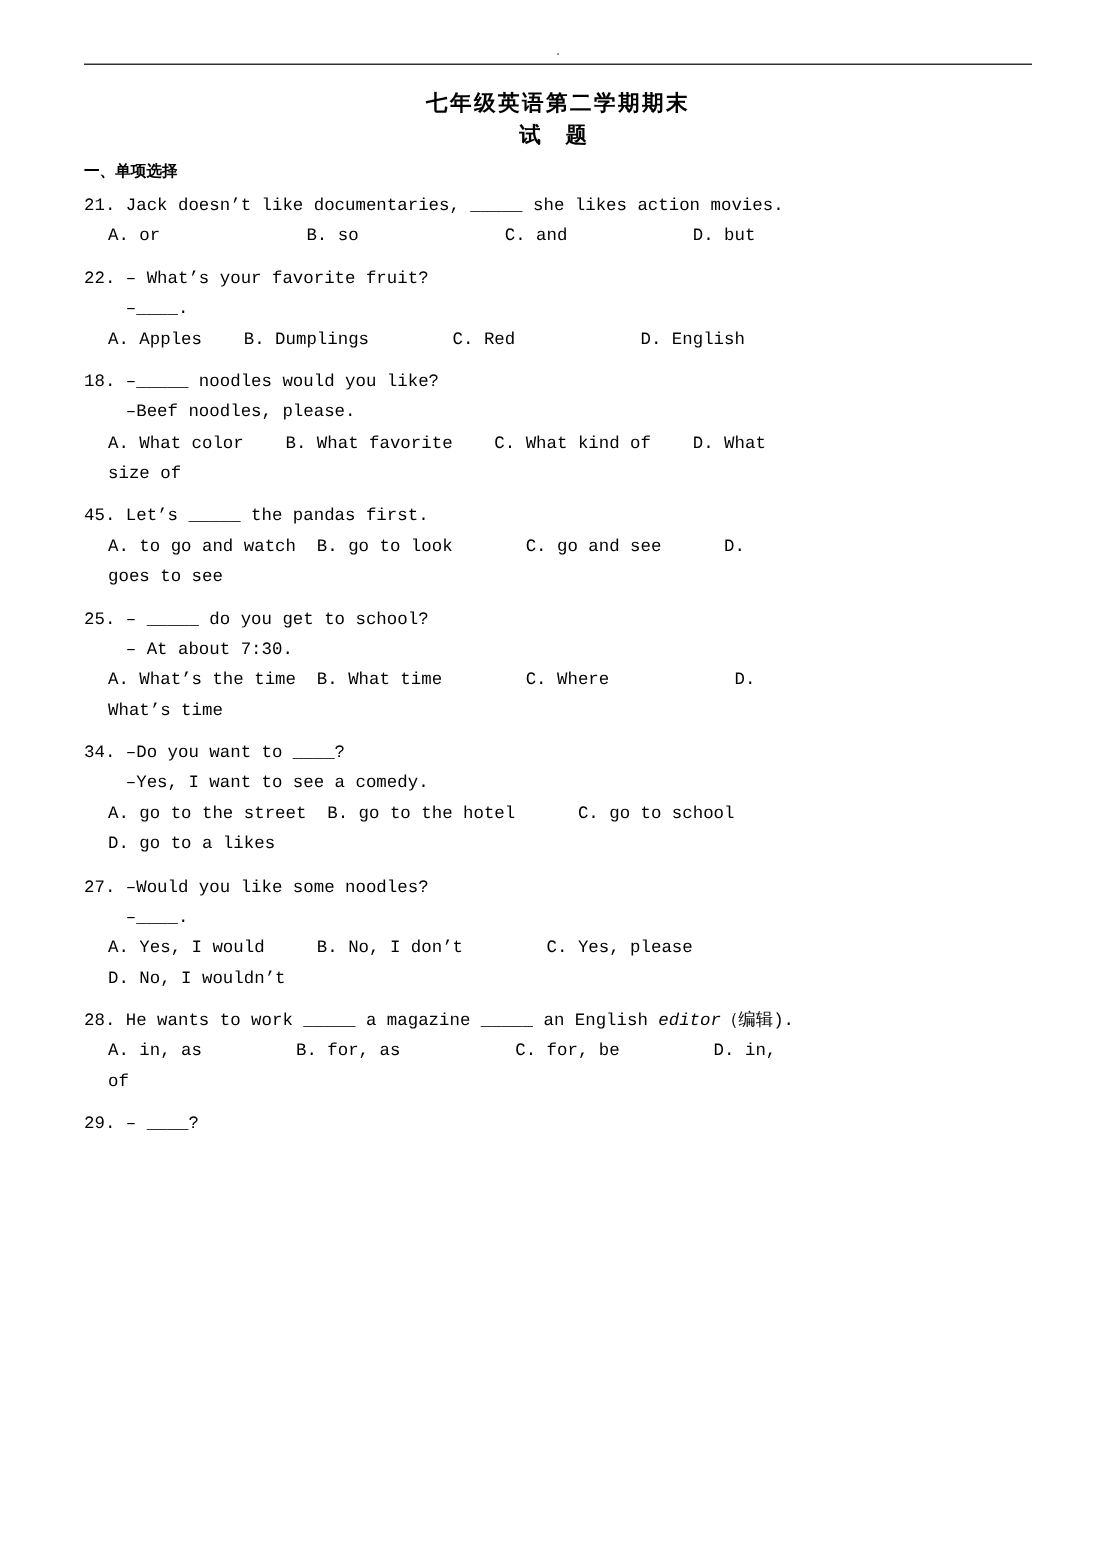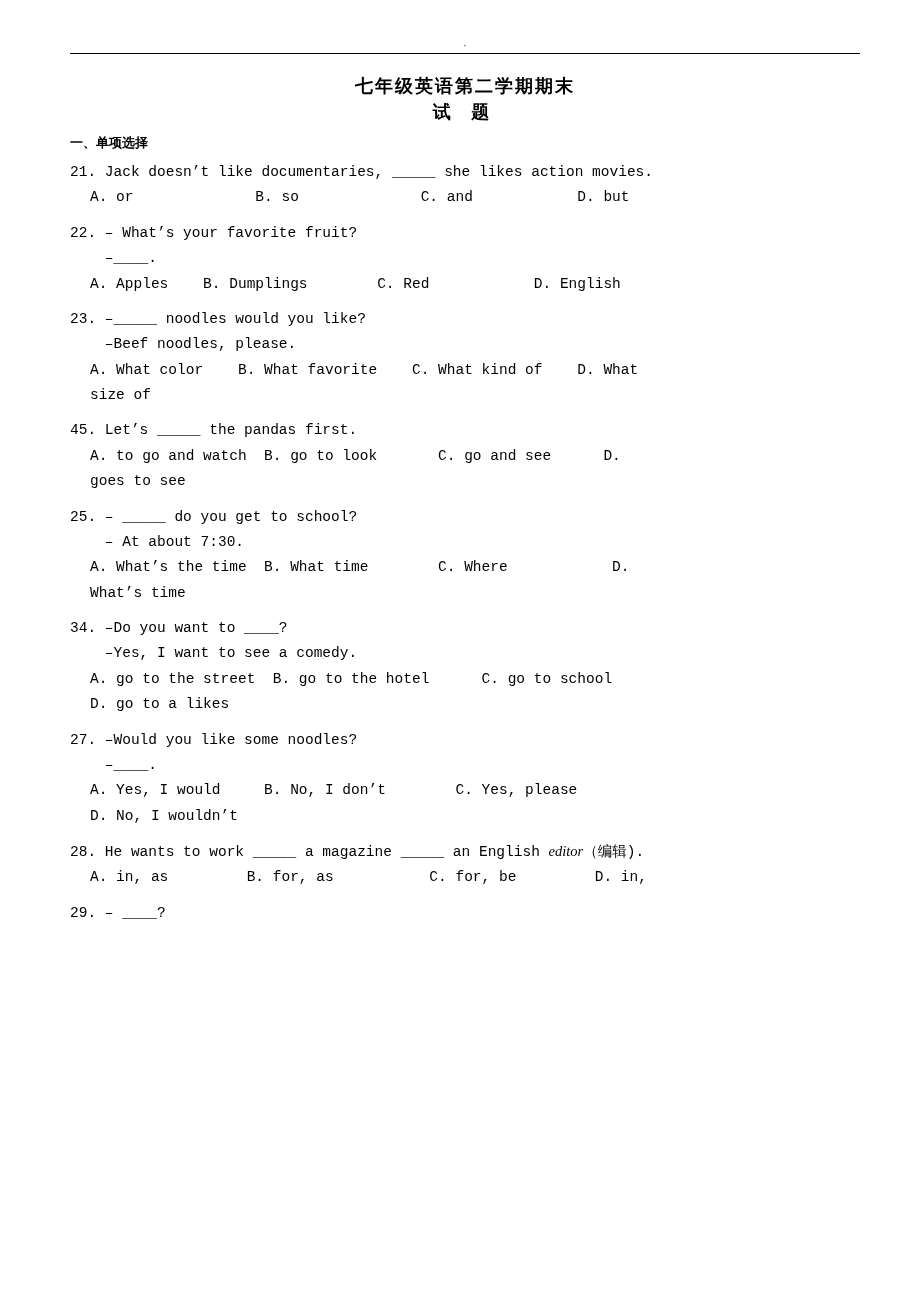--- a/index.html
+++ b/index.html
@@ -57,21 +57,20 @@
       padding-left: 20px;
     }
     .options-line2 {
       font-family: "Courier New", "Courier", monospace;
       font-size: 14.5px;
       line-height: 1.75;
       padding-left: 20px;
     }
     .italic {
       font-style: italic;
-      font-family: Liberation Serif, serif;
     }
     .dot-center {
       text-align: center;
       font-size: 10px;
       margin-bottom: 2px;
     }
   </style>
 </head>
 <body>
 
@@ -90,21 +89,21 @@
   <div class="options-line">A. or&nbsp;&nbsp;&nbsp;&nbsp;&nbsp;&nbsp;&nbsp;&nbsp;&nbsp;&nbsp;&nbsp;&nbsp;&nbsp;&nbsp;B. so&nbsp;&nbsp;&nbsp;&nbsp;&nbsp;&nbsp;&nbsp;&nbsp;&nbsp;&nbsp;&nbsp;&nbsp;&nbsp;&nbsp;C. and&nbsp;&nbsp;&nbsp;&nbsp;&nbsp;&nbsp;&nbsp;&nbsp;&nbsp;&nbsp;&nbsp;&nbsp;D. but</div>
 </div>
 
 <div class="question-block">
   <div class="question-line">22. – What’s your favorite fruit?</div>
   <div class="question-line">&nbsp;&nbsp;&nbsp;&nbsp;–____.</div>
   <div class="options-line">A. Apples&nbsp;&nbsp;&nbsp;&nbsp;B. Dumplings&nbsp;&nbsp;&nbsp;&nbsp;&nbsp;&nbsp;&nbsp;&nbsp;C. Red&nbsp;&nbsp;&nbsp;&nbsp;&nbsp;&nbsp;&nbsp;&nbsp;&nbsp;&nbsp;&nbsp;&nbsp;D. English</div>
 </div>
 
 <div class="question-block">
-  <div class="question-line">23. –_____ noodles would you like?</div>
+  <div class="question-line">18. –_____ noodles would you like?</div>
   <div class="question-line">&nbsp;&nbsp;&nbsp;&nbsp;–Beef noodles, please.</div>
   <div class="options-line">A. What color&nbsp;&nbsp;&nbsp;&nbsp;B. What favorite&nbsp;&nbsp;&nbsp;&nbsp;C. What kind of&nbsp;&nbsp;&nbsp;&nbsp;D. What</div>
   <div class="options-line2">size of</div>
 </div>
 
 <div class="question-block">
   <div class="question-line">45. Let’s _____ the pandas first.</div>
   <div class="options-line">A. to go and watch&nbsp;&nbsp;B. go to look&nbsp;&nbsp;&nbsp;&nbsp;&nbsp;&nbsp;&nbsp;C. go and see&nbsp;&nbsp;&nbsp;&nbsp;&nbsp;&nbsp;D.</div>
   <div class="options-line2">goes to see</div>
 </div>
@@ -126,17 +125,18 @@
 <div class="question-block">
   <div class="question-line">27. –Would you like some noodles?</div>
   <div class="question-line">&nbsp;&nbsp;&nbsp;&nbsp;–____.</div>
   <div class="options-line">A. Yes, I would&nbsp;&nbsp;&nbsp;&nbsp;&nbsp;B. No, I don’t&nbsp;&nbsp;&nbsp;&nbsp;&nbsp;&nbsp;&nbsp;&nbsp;C. Yes, please</div>
   <div class="options-line2">D. No, I wouldn’t</div>
 </div>
 
 <div class="question-block">
   <div class="question-line">28. He wants to work _____ a magazine _____ an English <span class="italic">editor</span>（编辑).</div>
   <div class="options-line">A. in, as&nbsp;&nbsp;&nbsp;&nbsp;&nbsp;&nbsp;&nbsp;&nbsp;&nbsp;B. for, as&nbsp;&nbsp;&nbsp;&nbsp;&nbsp;&nbsp;&nbsp;&nbsp;&nbsp;&nbsp;&nbsp;C. for, be&nbsp;&nbsp;&nbsp;&nbsp;&nbsp;&nbsp;&nbsp;&nbsp;&nbsp;D. in,</div>
+  <div class="options-line2">of</div>
 </div>
 
 <div class="question-block">
   <div class="question-line">29. – ____?</div>
 </div>
 
 </body></html>

